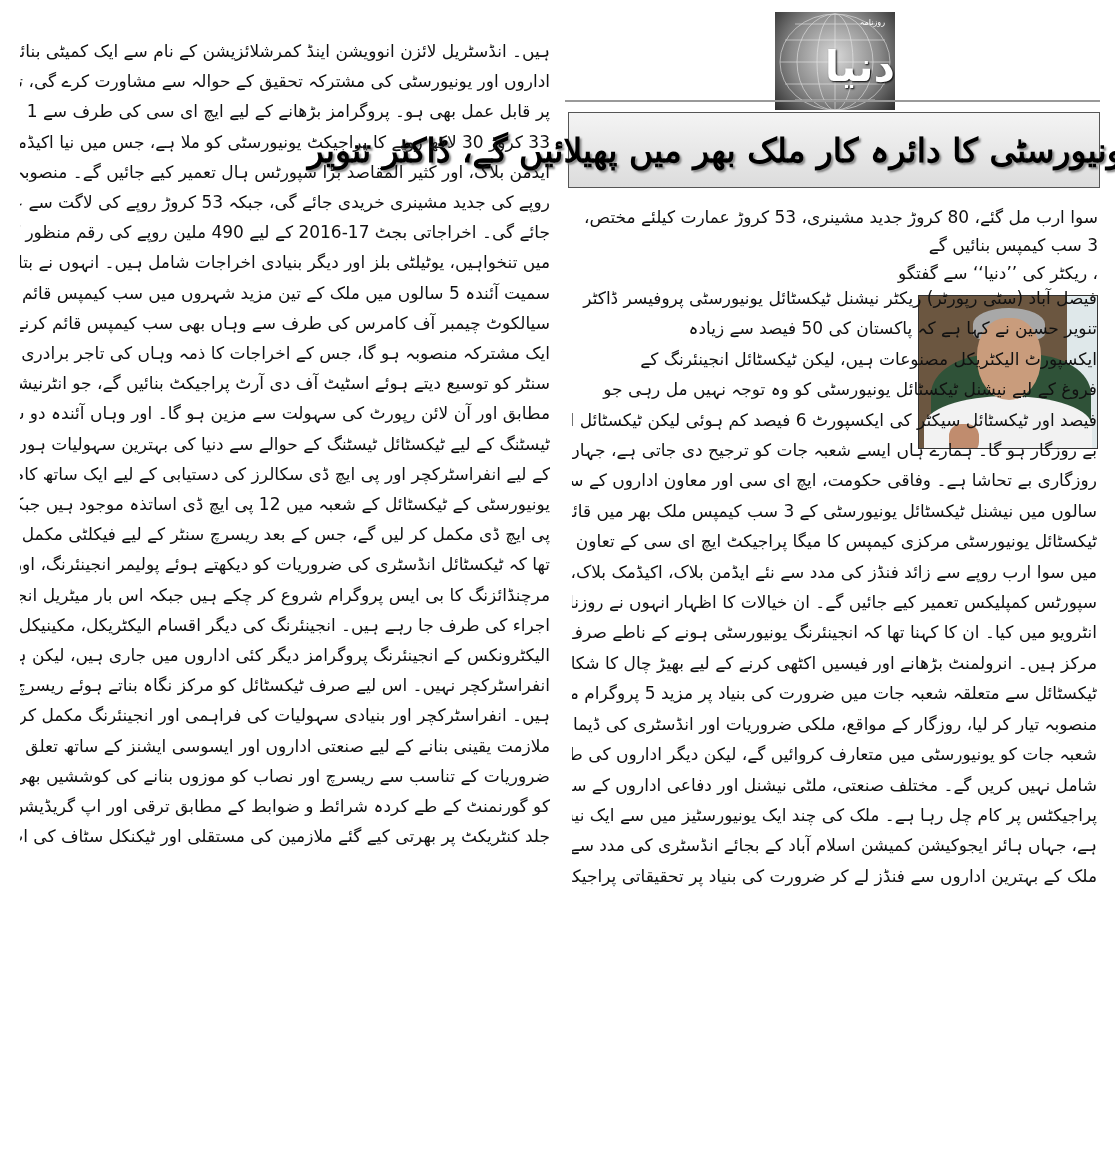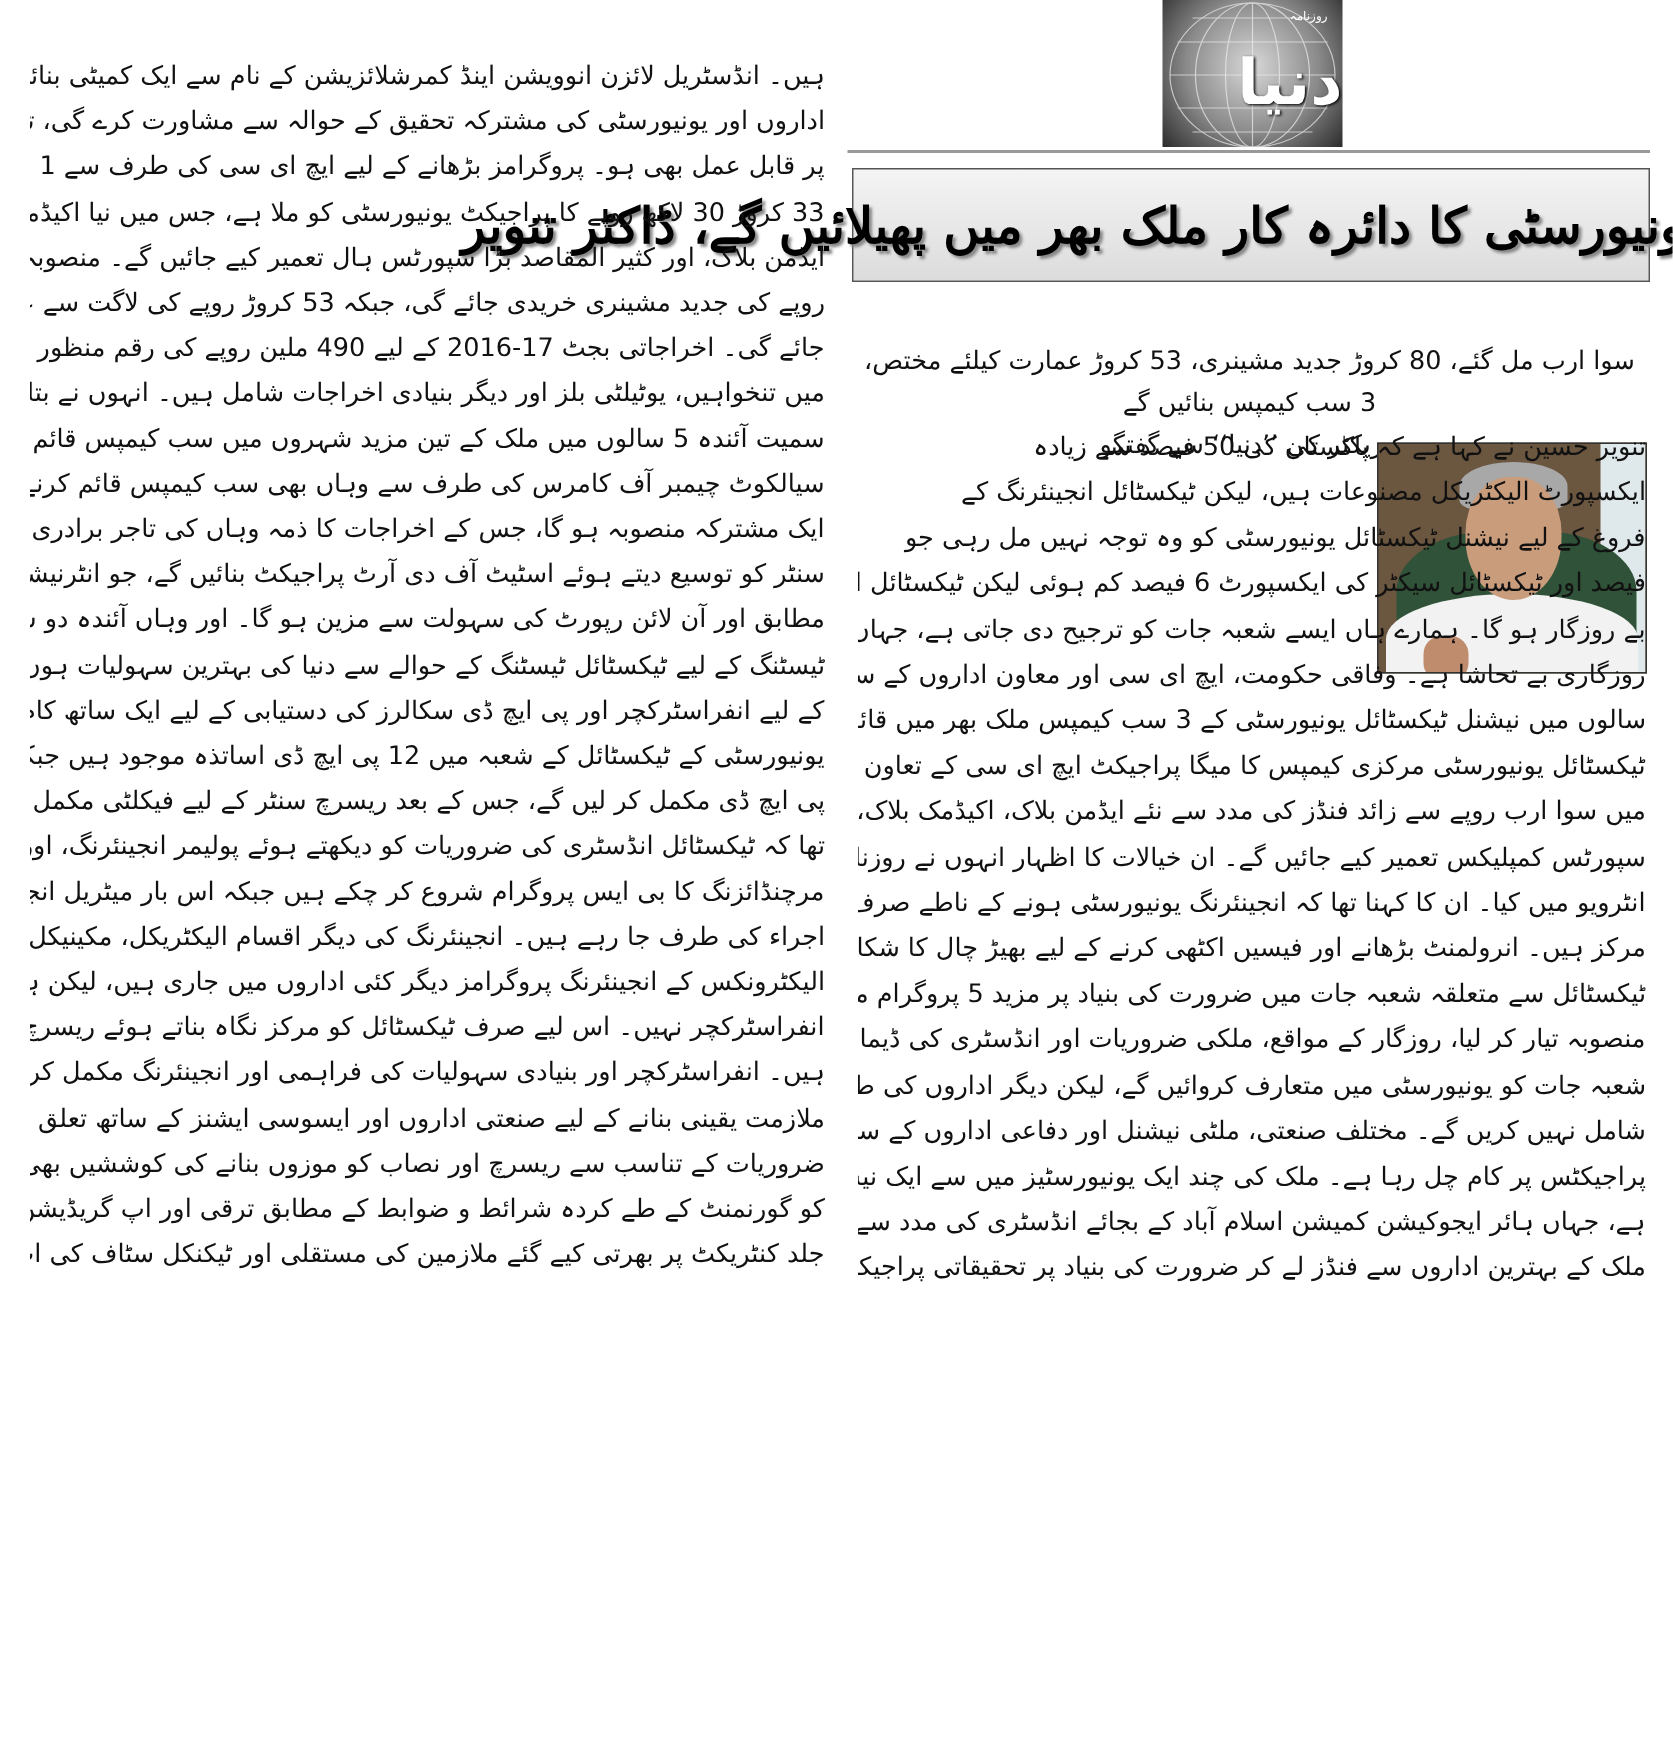--- a/index.html
+++ b/index.html
@@ -3,36 +3,36 @@
 <meta charset="utf-8">
 <style>
   html, body { margin: 0; padding: 0; background: #ffffff; }
   body { width: 1115px; height: 1170px; position: relative; overflow: hidden;
          font-family: "DejaVu Sans", sans-serif; color: #111; }
   .col { position: absolute; direction: rtl; text-align: justify; }
   .col-left { left: 20px; top: 36px; width: 530px; }
   .line { font-size: 17px; line-height: 30.2px; white-space: nowrap; overflow: hidden;
           text-align: justify; text-align-last: justify; direction: rtl; }
   .line.last { text-align-last: right; }
-  .masthead { position: absolute; left: 775px; top: 0; width: 120px; height: 98px;
+  .masthead { position: absolute; left: 775px; top: 12px; width: 120px; height: 98px;
               background: radial-gradient(circle at 50% 45%, #d8d8d8 0%, #8a8a8a 55%, #2b2b2b 100%);
               overflow: hidden; }
   .masthead svg { position: absolute; left: 0; top: 0; }
   .masthead-title { position: absolute; left: 0; right: 0; top: 30px; text-align: right;
                     font-size: 42px; font-weight: bold; color: #fff; direction: rtl;
                     text-shadow: 1px 1px 2px #000; }
   .masthead-sub { position: absolute; right: 10px; top: 6px; font-size: 8px; color: #fff; direction: rtl; }
   .rule { position: absolute; left: 565px; top: 100px; width: 535px; height: 2px; background: #999; }
   .headline-box { position: absolute; left: 568px; top: 112px; width: 530px; height: 74px;
                   border: 1px solid #555; background: linear-gradient(#f4f4f4, #dcdcdc);
                   display: flex; align-items: center; justify-content: center; }
   .headline { direction: rtl; font-size: 33px; font-weight: bold; color: #000; white-space: nowrap;
               text-shadow: 2px 2px 2px #888; font-family: "DejaVu Serif", serif; }
-  .subhead { position: absolute; left: 568px; top: 203px; width: 530px; direction: rtl; text-align: center;
-             font-size: 17px; line-height: 28px; margin-top: 24px; }
+  .subhead { position: absolute; left: 568px; top: 203px; width: 530px; direction: rtl; 
+             font-size: 17px; line-height: 28px; }
   .body-right { position: absolute; left: 572px; top: 283px; width: 525px; direction: rtl; }
   .photo { position: absolute; left: 918px; top: 295px; width: 178px; height: 152px;
            border: 1px solid #333; overflow: hidden; background: #6b5640; }
   .photo .bg-right { position: absolute; right: 0; top: 0; width: 30px; height: 100%; background: #dfe8ea; }
   .photo .chair { position: absolute; left: 12px; top: 58px; width: 160px; height: 100px; border-radius: 40% 40% 0 0; background: #2f5238; }
   .photo .shirt { position: absolute; left: 5px; top: 100px; width: 168px; height: 60px; border-radius: 50% 50% 0 0; background: #f2f2f2; }
   .photo .face { position: absolute; left: 58px; top: 22px; width: 64px; height: 82px; border-radius: 45% 45% 50% 50%; background: #c99c7c; }
   .photo .hair { position: absolute; left: 54px; top: 12px; width: 72px; height: 32px; border-radius: 50% 50% 20% 20%; background: #a8a8a8; }
   .photo .hand { position: absolute; left: 30px; top: 128px; width: 30px; height: 30px; border-radius: 40%; background: #c08c6e; }
   .right-lines .line { font-size: 17px; line-height: 30.4px; }
@@ -72,20 +72,21 @@
 <div class="photo">
   <div class="bg-right"></div>
   <div class="chair"></div>
   <div class="shirt"></div>
   <div class="hair"></div>
   <div class="face"></div>
   <div class="hand"></div>
 </div>
 
 <div class="body-right right-lines">
+  <div class="line indent">فیصل آباد (سٹی رپورٹر) ریکٹر نیشنل ٹیکسٹائل یونیورسٹی پروفیسر ڈاکٹر</div>
   <div class="line indent">تنویر حسین نے کہا ہے کہ پاکستان کی 50 فیصد سے زیادہ</div>
   <div class="line indent">ایکسپورٹ الیکٹریکل مصنوعات ہیں، لیکن ٹیکسٹائل انجینئرنگ کے</div>
   <div class="line indent">فروغ کے لیے نیشنل ٹیکسٹائل یونیورسٹی کو وہ توجہ نہیں مل رہی جو</div>
   <div class="line">فیصد اور ٹیکسٹائل سیکٹر کی ایکسپورٹ 6 فیصد کم ہوئی لیکن ٹیکسٹائل انجینئرنگ کا شاید ہی کوئی طالب علم</div>
   <div class="line">بے روزگار ہو گا۔ ہمارے ہاں ایسے شعبہ جات کو ترجیح دی جاتی ہے، جہاں امپورٹ اور بے</div>
   <div class="line">روزگاری بے تحاشا ہے۔ وفاقی حکومت، ایچ ای سی اور معاون اداروں کے ساتھ مل کر آئندہ 5</div>
   <div class="line">سالوں میں نیشنل ٹیکسٹائل یونیورسٹی کے 3 سب کیمپس ملک بھر میں قائم کیے جا رہے ہیں۔ نیشنل</div>
   <div class="line">ٹیکسٹائل یونیورسٹی مرکزی کیمپس کا میگا پراجیکٹ ایچ ای سی کے تعاون سے جلد مکمل ہو جائے گا، جس</div>
   <div class="line">میں سوا ارب روپے سے زائد فنڈز کی مدد سے نئے ایڈمن بلاک، اکیڈمک بلاک، ریسرچ بلاک اور</div>
   <div class="line">سپورٹس کمپلیکس تعمیر کیے جائیں گے۔ ان خیالات کا اظہار انہوں نے روزنامہ دنیا کو دیئے گئے</div>

